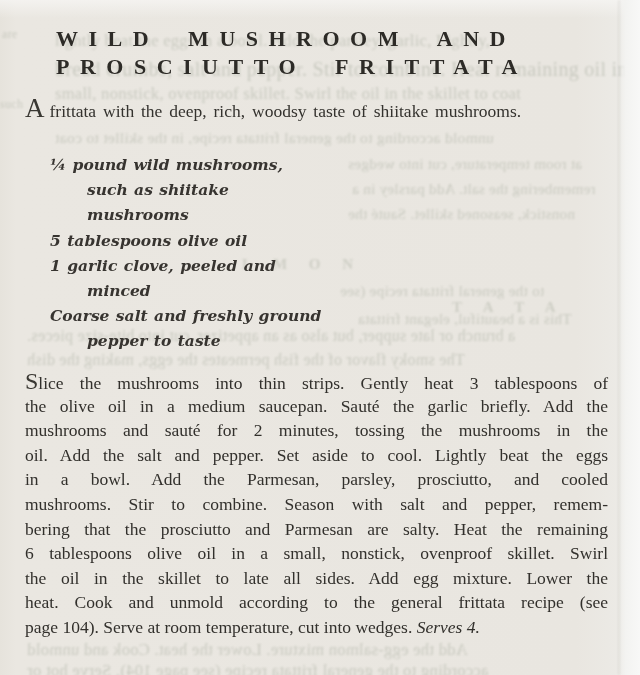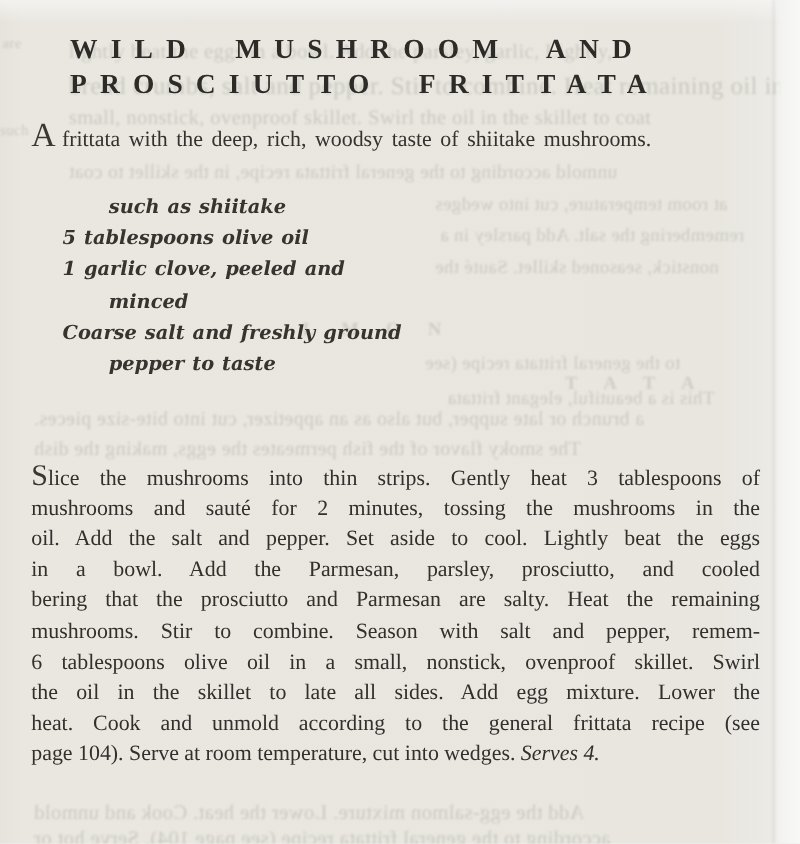--- a/index.html
+++ b/index.html
@@ -138,35 +138,38 @@
   <div class="title">
     <div>WILD MUSHROOM AND</div>
     <div>PROSCIUTTO FRITTATA</div>
   </div>
 
   <div class="intro">
     <span class="init">A</span><span>frittata with the deep, rich, woodsy taste of shiitake mushrooms.</span>
   </div>
 
   <div id="ingredients-left" class="ing-col left">
+      <div class="ing-line">¼ pound wild mushrooms,</div>
       <div class="ing-line cont">such as shiitake</div>
+      <div class="ing-line cont">mushrooms</div>
       <div class="ing-line">5 tablespoons olive oil</div>
       <div class="ing-line">1 garlic clove, peeled and</div>
       <div class="ing-line cont">minced</div>
       <div class="ing-line">Coarse salt and freshly ground</div>
       <div class="ing-line cont">pepper to taste</div>
     </div>
 
   <div id="instructions" class="instructions">
       <div class="body-line"><span class="init">S</span>lice the mushrooms into thin strips. Gently heat 3 tablespoons of</div>
+      <div class="body-line">the olive oil in a medium saucepan. Sauté the garlic briefly. Add the</div>
       <div class="body-line">mushrooms and sauté for 2 minutes, tossing the mushrooms in the</div>
       <div class="body-line">oil. Add the salt and pepper. Set aside to cool. Lightly beat the eggs</div>
       <div class="body-line">in a bowl. Add the Parmesan, parsley, prosciutto, and cooled</div>
+      <div class="body-line">mushrooms. Stir to combine. Season with salt and pepper, remem-</div>
       <div class="body-line">bering that the prosciutto and Parmesan are salty. Heat the remaining</div>
-      <div class="body-line">mushrooms. Stir to combine. Season with salt and pepper, remem-</div>
       <div class="body-line">6 tablespoons olive oil in a small, nonstick, ovenproof skillet. Swirl</div>
       <div class="body-line">the oil in the skillet to late all sides. Add egg mixture. Lower the</div>
       <div class="body-line">heat. Cook and unmold according to the general frittata recipe (see</div>
       <div class="body-line last"><span>page 104). Serve at room temperature, cut into wedges. </span><span class="serves">Serves 4.</span></div>
     </div>
 
   <div class="edge"></div>
 </div>
 
 </body></html>

